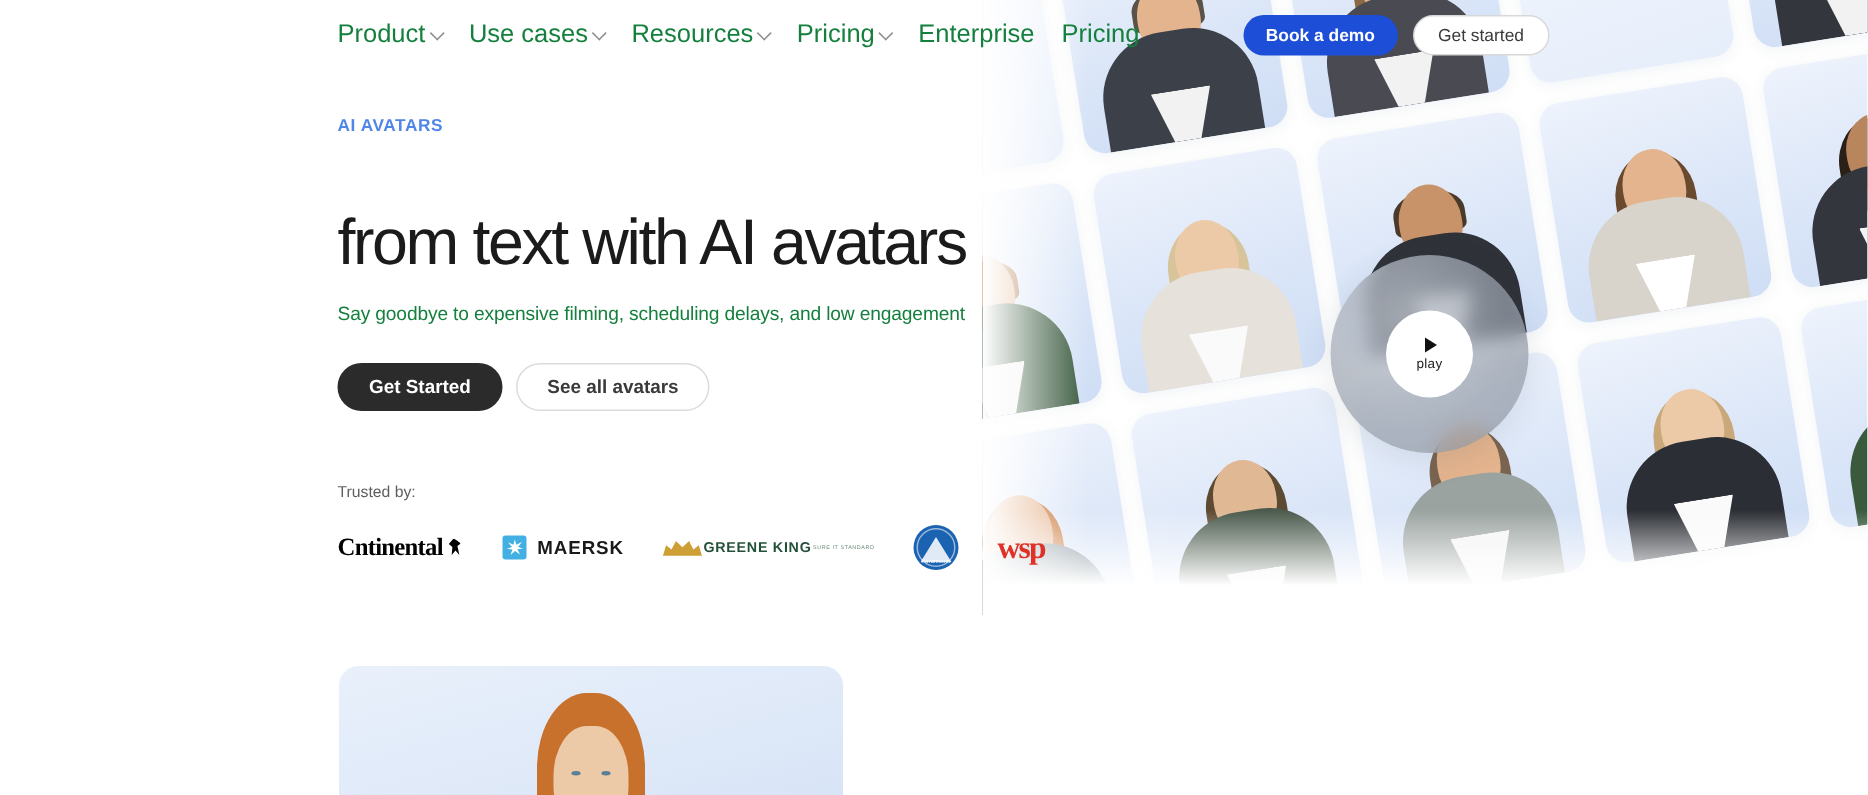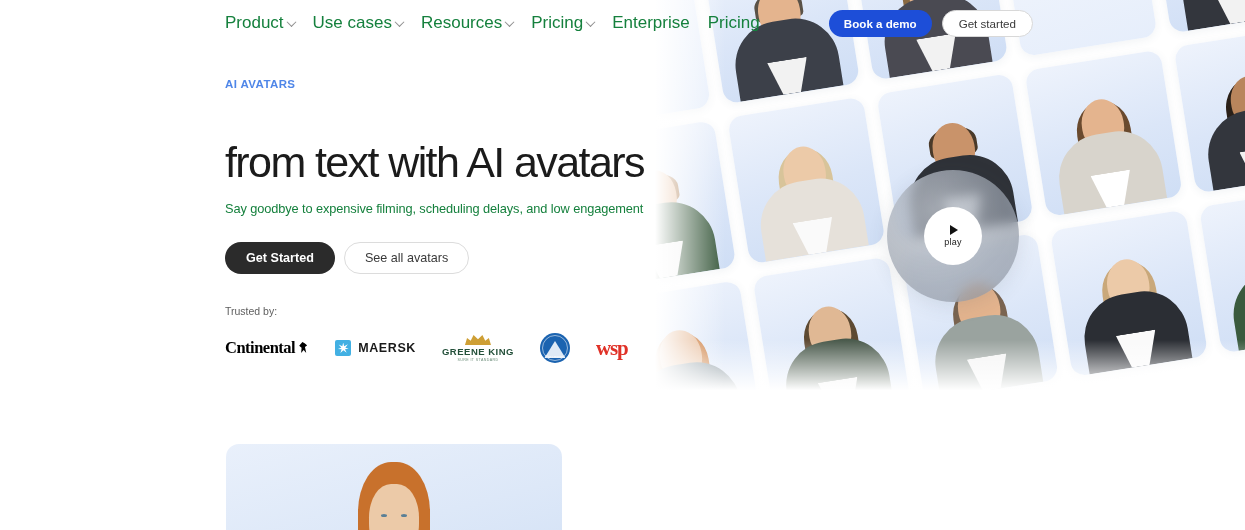--- a/index.html
+++ b/index.html
@@ -169,44 +169,44 @@
     font-size: 11.5px; font-weight: 700; color: #4f86e8;
     letter-spacing: .4px; margin-bottom: 8px;
   }
   .headline {
     font-size: 43px; line-height: 1.0; font-weight: 400;
     color: #1b1b1b; letter-spacing: -1.6px; margin-bottom: 17px;
   }
   .subtitle { font-size: 12.8px; color: #15803d; letter-spacing: -0.1px; }
   .cta-row { display: flex; gap: 9px; margin-top: 26px; }
   .btn-dark-lg { background: #2b2b2b; color: #fff; height: 32px; padding: 0 21px; font-size: 12.6px; font-weight: 700; }
-  .btn-outline-lg { background: #fff; color: #3a3a3a; height: 32px; padding: 0 20px; font-size: 12.6px; font-weight: 400; border: 1px solid #dcdcdc; }
+  .btn-outline-lg { background: #fff; color: #3a3a3a; height: 32px; padding: 0 20px; font-size: 12.6px; font-weight: 700; border: 1px solid #dcdcdc; }
 
   
   .trusted { position: absolute; left: 225px; top: 305px; z-index: 30; }
-  .trusted-label { font-size: 10.5px; color: #5e5e5e; margin-bottom: 16px; }
+  .trusted-label { font-size: 10.5px; color: #5e5e5e; margin-bottom: 16px; margin-top: 17px; }
   .logo-row { display: flex; align-items: center; gap: 26px; height: 30px; }
   .logo { display: flex; align-items: center; filter: grayscale(0); }
 
   
   .lg-continental { font-family: "Liberation Serif", serif; font-size: 16.5px; font-weight: 700; color: #000; letter-spacing: -0.5px; display: flex; align-items: center; gap: 2px; }
   .horse { width: 12px; height: 14px; position: relative; }
   .horse::before {
     content:""; position:absolute; left:2px; top:1px; width:8px; height:11px;
     background:#000;
     clip-path: polygon(40% 0, 68% 12%, 100% 30%, 72% 46%, 88% 100%, 56% 72%, 24% 100%, 30% 52%, 0 34%);
   }
   
   .lg-maersk { display: flex; align-items: center; gap: 7px; }
   .maersk-sq { width: 16px; height: 16px; background: #42b0e3; border-radius: 2px; display:flex; align-items:center; justify-content:center; }
   .maersk-star { width: 11px; height: 11px; background:#fff;
     clip-path: polygon(50% 0,59% 34%,93% 17%,70% 47%,100% 56%,66% 61%,82% 93%,52% 71%,24% 96%,36% 62%,2% 58%,33% 47%,9% 18%,42% 33%); }
   .maersk-text { font-size: 12.5px; font-weight: 700; color: #1a1a1a; letter-spacing: 0.6px; }
   
-  .lg-greeneking { display:flex; flex-direction: column; align-items:center; gap:1px; }
+  .lg-greeneking { display:flex; flex-direction: row; align-items:center; gap:1px; }
   .gk-crown { width: 26px; height: 11px; position: relative; }
   .gk-crown::before {
     content:""; position:absolute; inset:0; background:#c9951f;
     clip-path: polygon(0 100%,8% 36%,22% 62%,33% 10%,50% 48%,67% 10%,78% 62%,92% 36%,100% 100%);
     opacity:.9;
   }
   .gk-text { font-size: 9.5px; font-weight: 700; color: #24503a; letter-spacing: 0.5px; }
   .gk-sub { font-size: 3.6px; color: #6a8c78; letter-spacing: .4px; }
   
   .lg-paramount { width: 30px; height: 30px; border-radius: 50%; background: #1b63b0; position: relative; overflow: hidden; display:flex; align-items:flex-end; justify-content:center; }

